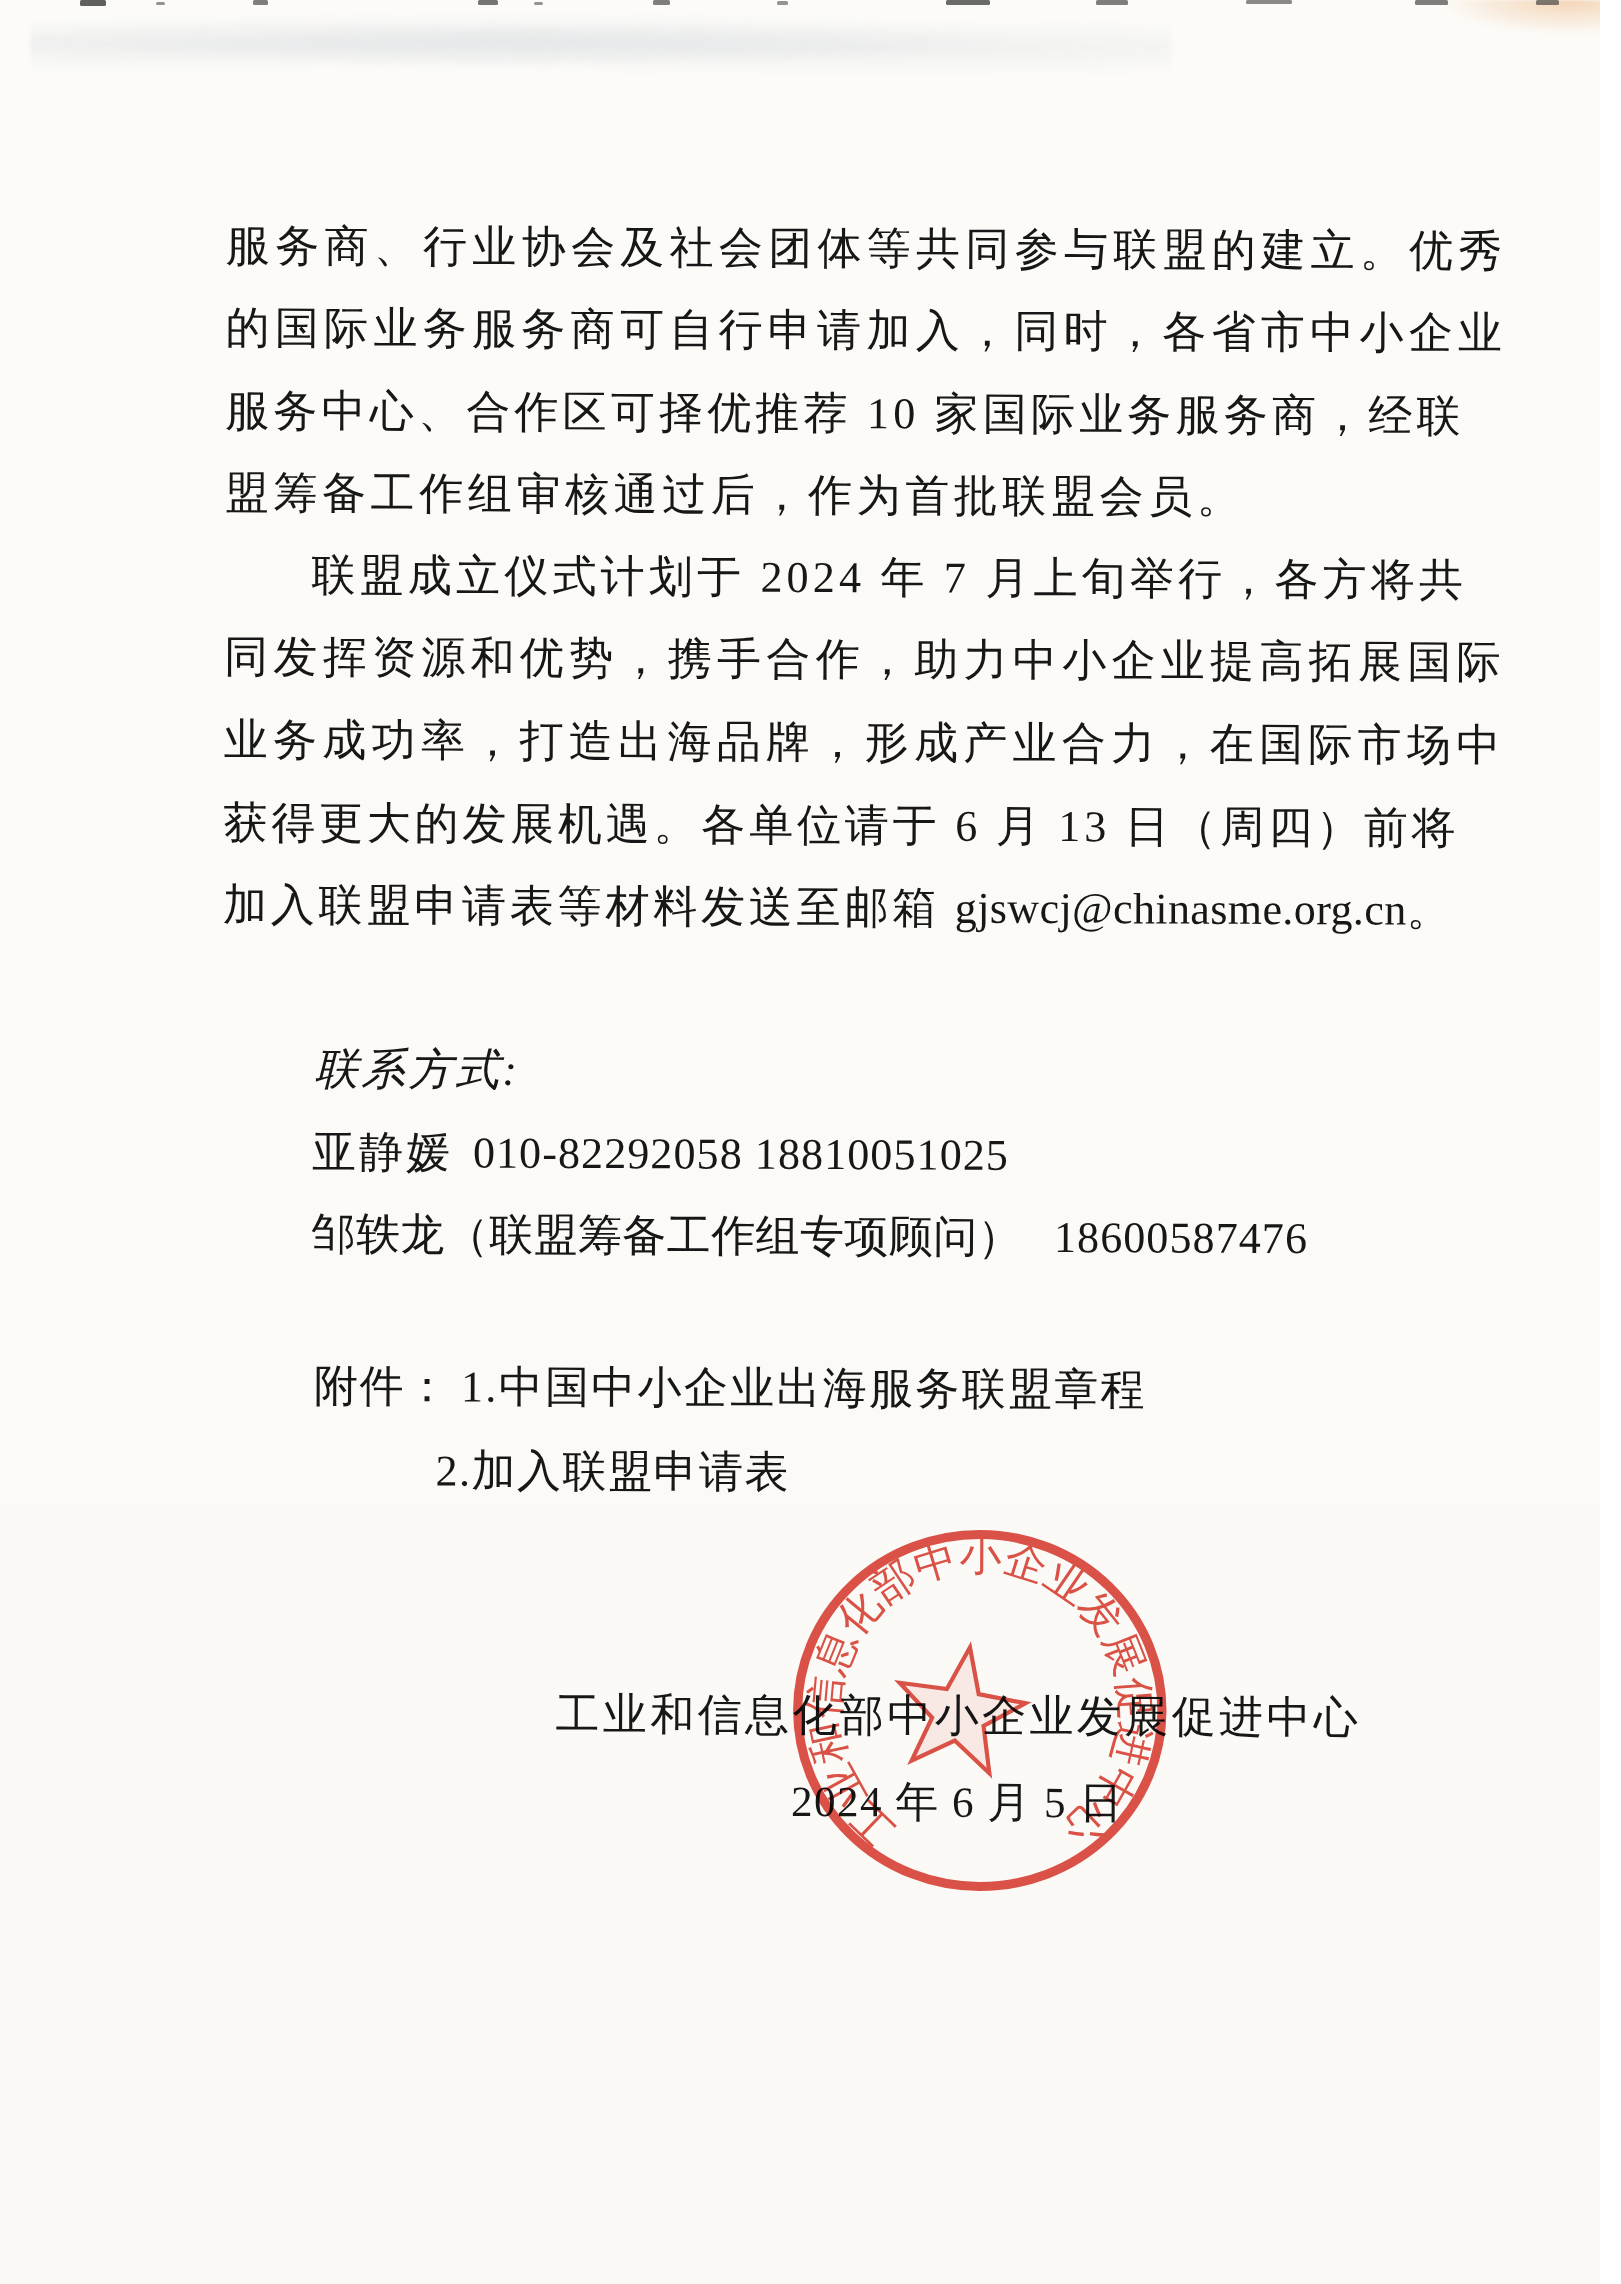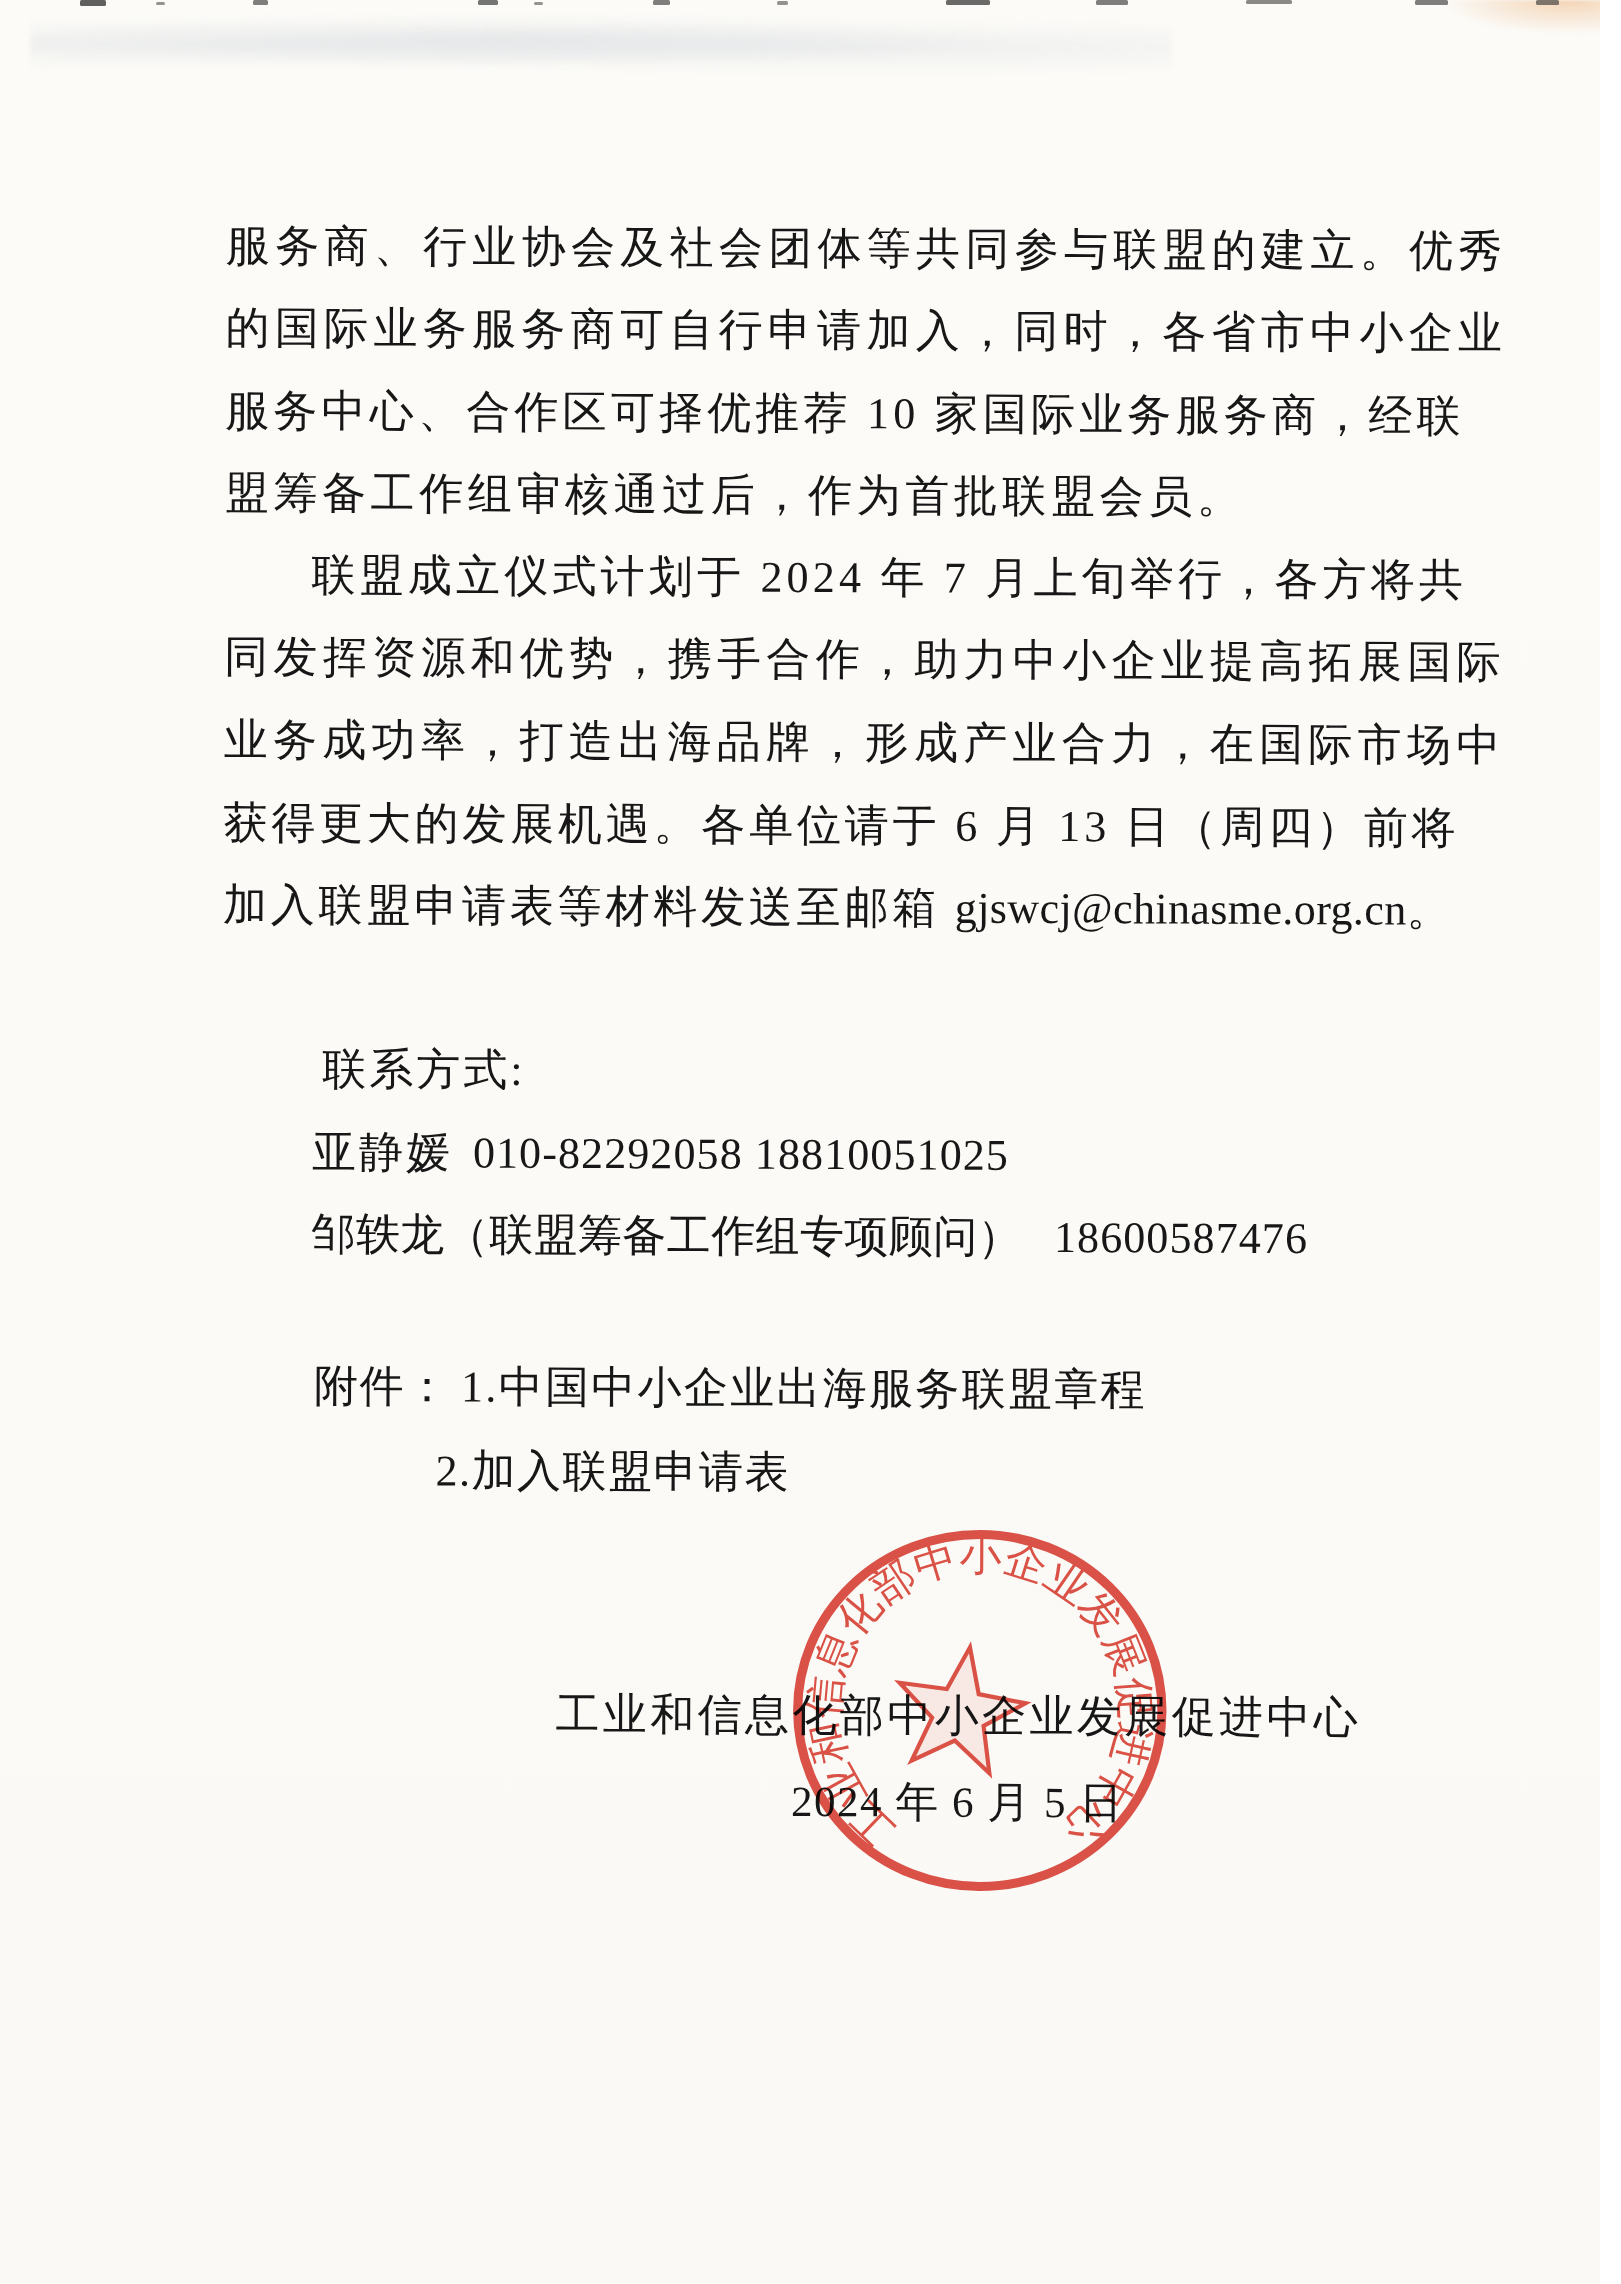--- a/index.html
+++ b/index.html
@@ -29,21 +29,21 @@
   .l1{left:227px;top:225px;}
   .l2{left:227px;top:307px;}
   .l3{left:227px;top:390px;}
   .l4{left:227px;top:472px;}
   .l5{left:314px;top:554px;}
   .l6{left:227px;top:636px;}
   .l7{left:227px;top:719px;}
   .l8{left:227px;top:802px;}
   .l9{left:227px;top:884px;}
 
-  .c1{left:327px;top:1048px;}
+  .c1{left:319px;top:1048px;font-style:italic;}
   .c2{left:317px;top:1131px;}
   .c3{left:317px;top:1213px;}
 
   .a1{left:320px;top:1365px;}
   .a2{left:442px;top:1449px;}
 
   .sig-org{left:563px;top:1692px;letter-spacing:3.4px;}
   .sig-date{left:799px;top:1778px;letter-spacing:1.5px;font-size:43px;}
 
   .seal{position:absolute;left:796px;top:1523px;width:381px;height:375px;

